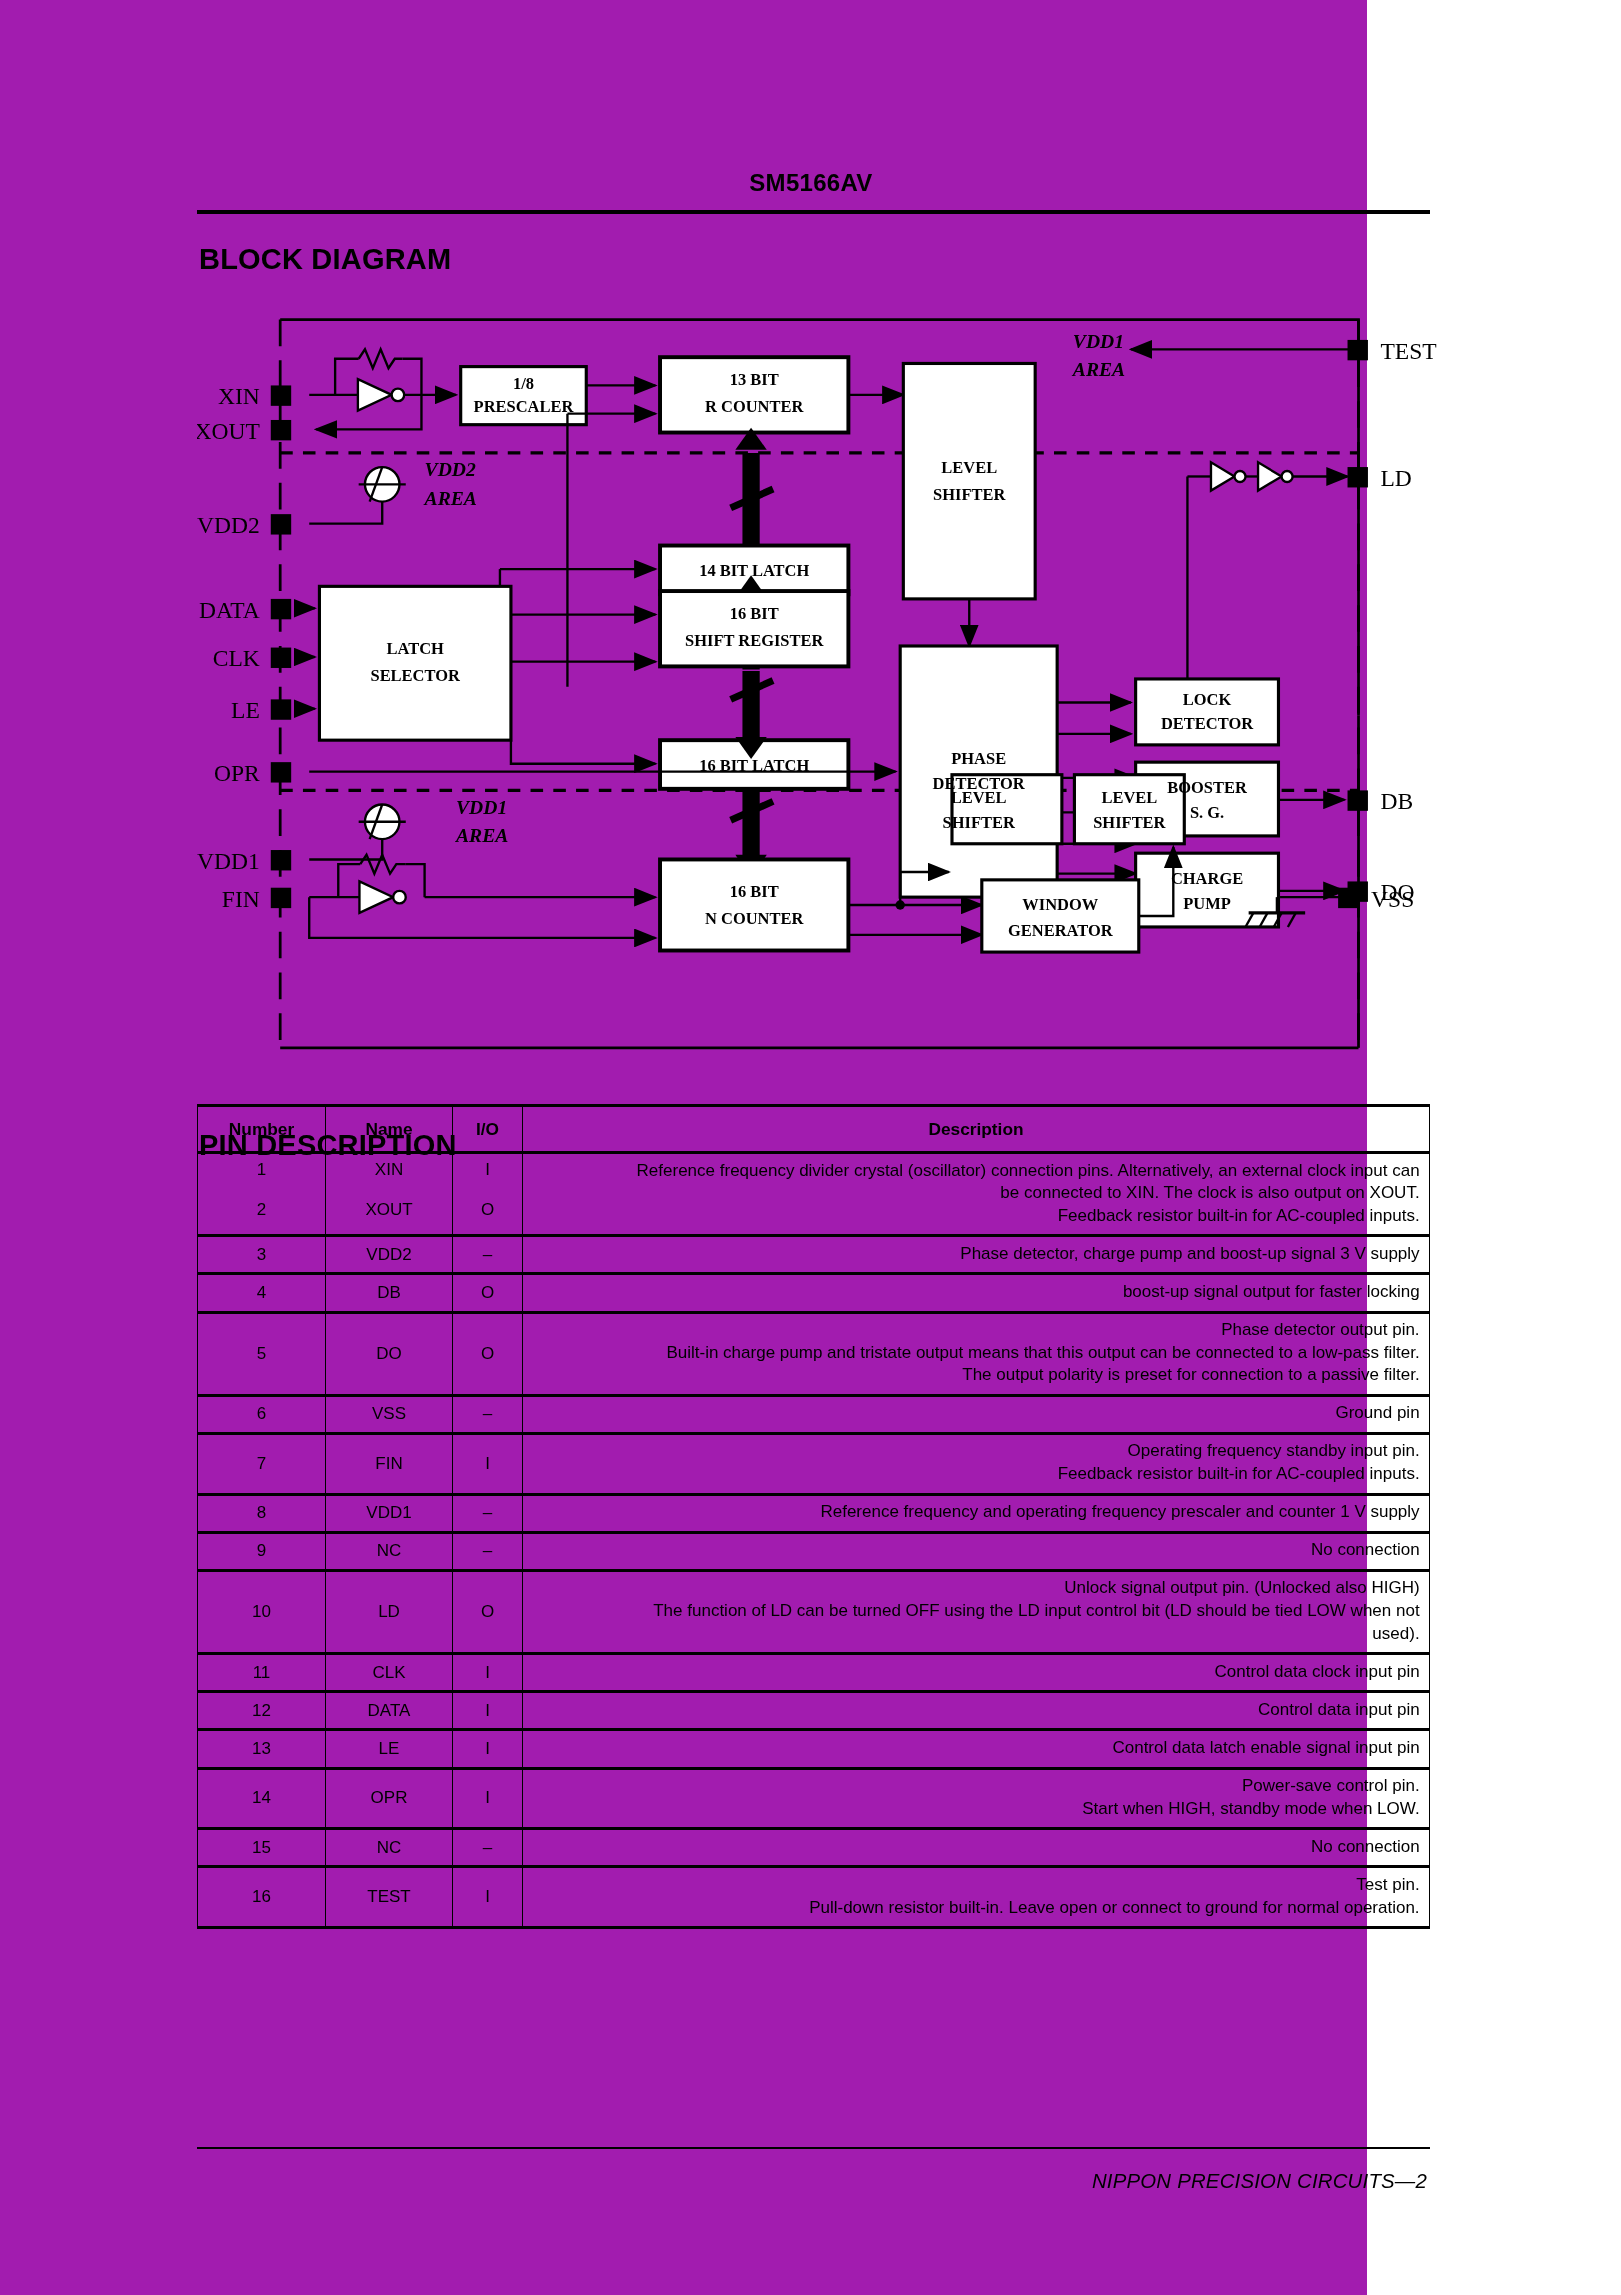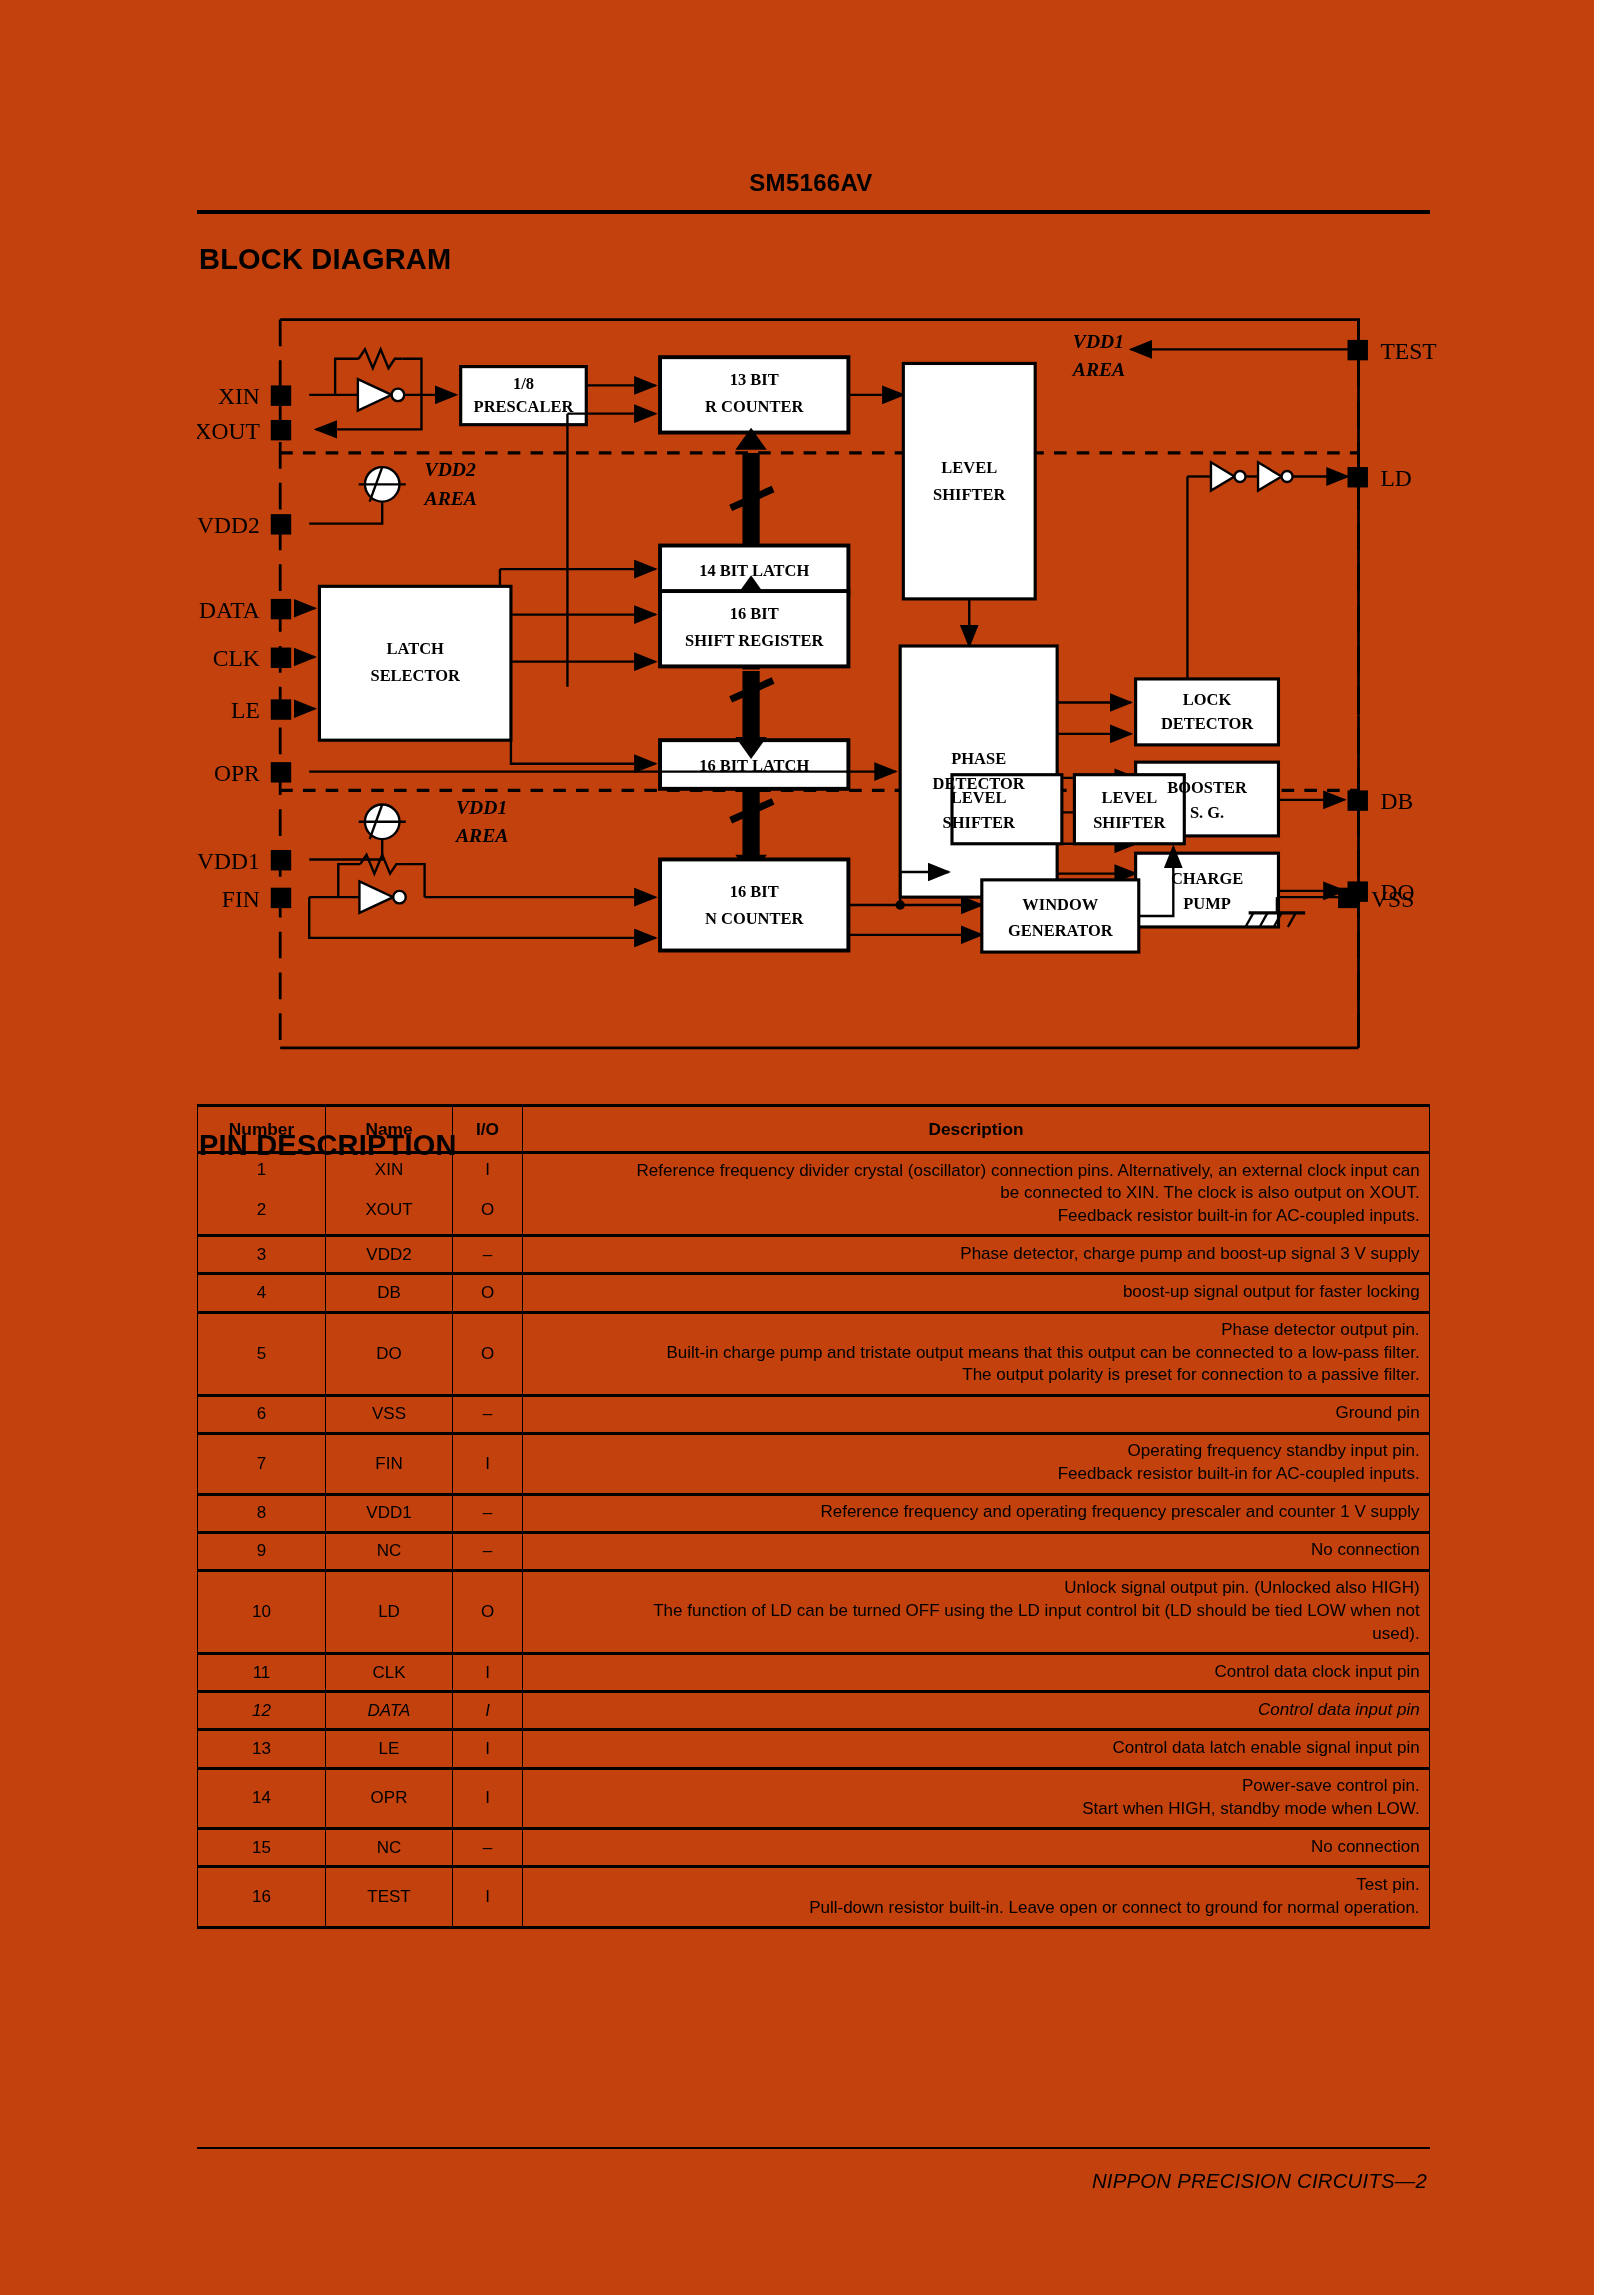--- a/index.html
+++ b/index.html
@@ -1,21 +1,21 @@
 <!DOCTYPE html>
 <html style="font-size:12.6px"><head>
 <meta charset="utf-8">
 <title>SM5166AV Datasheet Page 2</title>
 <style>
   html,body{margin:0;padding:0;background:#ffffff;}
   body{width:1622px;height:2295px;position:relative;
        font-family:"Liberation Sans",sans-serif;color:#000;}
 
   
-  #page{position:absolute;left:0;top:0;width:1594px;height:2295px;background:#c2410c;}
+  #page{position:absolute;left:0;top:0;width:1367px;height:2295px;background:#a21caf;}
 
   
   #doc-title{position:absolute;left:0;top:169px;width:1622px;text-align:center;
              font-size:24px;font-weight:bold;letter-spacing:0.3px;}
   #header-rule{position:absolute;left:197px;top:210px;width:1233px;height:3.9px;background:#000;}
 
   
   .section-heading{position:absolute;font-size:29px;font-weight:bold;letter-spacing:0.2px;}
   #h-block{left:199px;top:243px;}
   #h-pin{left:199px;top:1129px;}
@@ -395,21 +395,21 @@
           </td>
         </tr>
         <tr class="thick" style="height: 35px;">
           <td class="c-num">11</td>
           <td class="c-name">CLK</td>
           <td class="c-io">I</td>
           <td class="c-desc">
             <span class="desc-line">Control data clock input pin</span>
           </td>
         </tr>
-        <tr class="thick" style="height: 35px; font-style: italic;">
+        <tr class="thick" style="height: 35px;">
           <td class="c-num">12</td>
           <td class="c-name">DATA</td>
           <td class="c-io">I</td>
           <td class="c-desc">
             <span class="desc-line">Control data input pin</span>
           </td>
         </tr>
         <tr class="thick" style="height: 35px;">
           <td class="c-num">13</td>
           <td class="c-name">LE</td>

